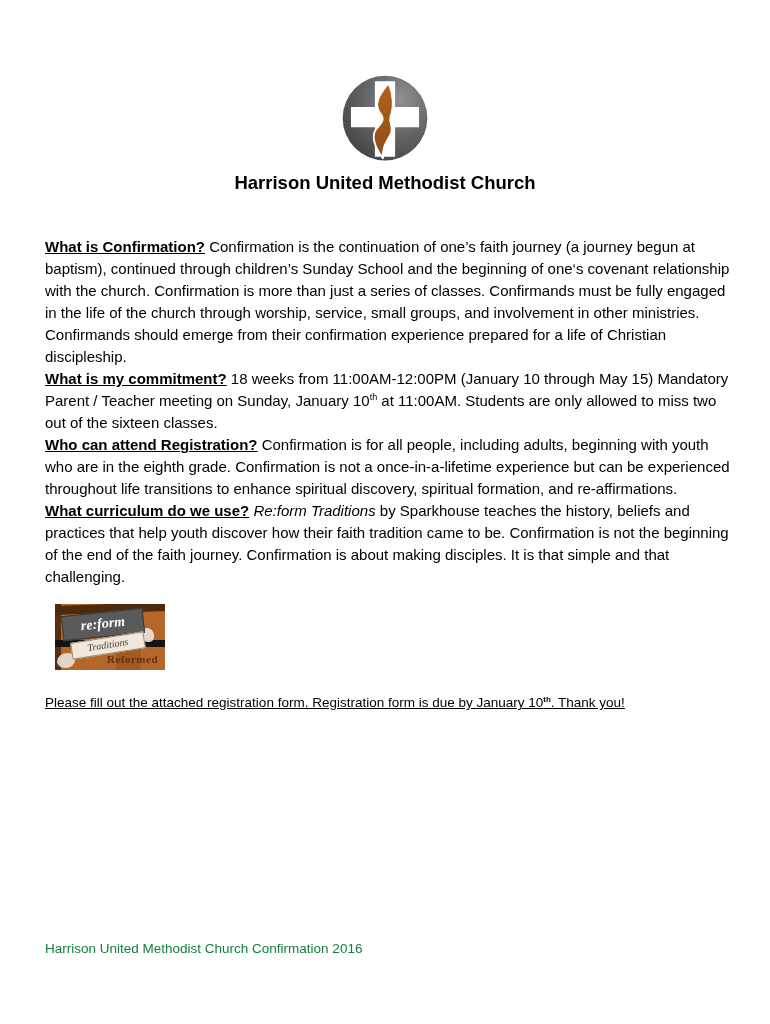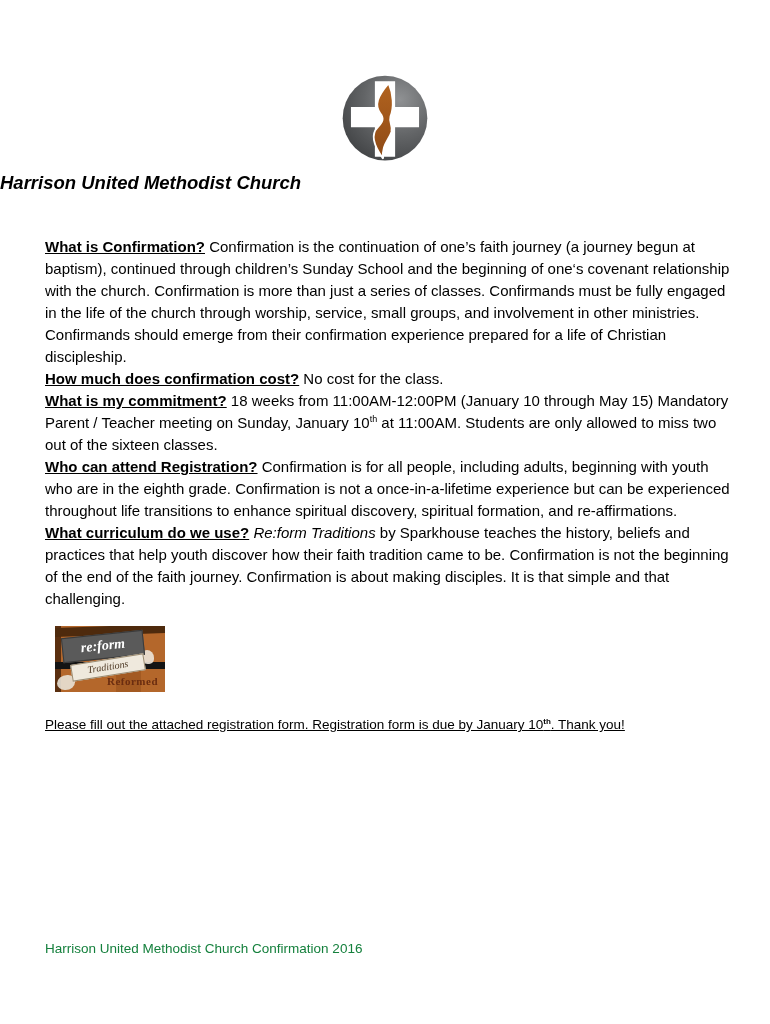--- a/index.html
+++ b/index.html
@@ -1,21 +1,21 @@
 <!DOCTYPE html>
 <html><head>
 <meta charset="utf-8">
 <style>
   html,body { margin:0; padding:0; }
   body {
     width:770px; height:1024px; background:#ffffff; color:#000;
     font-family:"Liberation Sans", sans-serif; position:relative; overflow:hidden;
   }
   .logo-wrap { display:flex; justify-content:center; padding-top:74px; }
-  .title { text-align:left; font-weight:bold; font-size:18.5px; line-height:27px; margin-top:3px;font-style:italic; }
+  .title { text-align:center; font-weight:bold; font-size:18.5px; line-height:27px; margin-top:3px; }
   .body-text { margin:40px 35px 16px 45px; width:690px; font-size:15px; line-height:22px; }
   .para { margin:0; }
   .seg-q { font-weight:bold; text-decoration:underline; }
   .seg-n { font-weight:normal; }
   .seg-i { font-style:italic; }
   .seg-sup { vertical-align:super; font-size:9px; line-height:0; }
   
   .reform {
     position:relative; margin:10px 0 0 55px; width:110px; height:66px;
     overflow:hidden; background:linear-gradient(90deg,#5a2f10 0 5%,#b4672b 5% 55%,#a35a22 55% 78%,#b4672b 78% 100%);
@@ -65,21 +65,20 @@
     <path d="M54 10 C42 24 38 34 45 43 C49 48 48 52 42 58 C34 66 37 77 48 92 C46 78 54 72 57 63 C59 56 54 53 56 46 C60 36 59 22 54 10 Z" fill="url(#gflame)" stroke="#ffffff" stroke-width="2"></path>
   </svg>
 </div>
 
 <div class="title">
   <div>Harrison United Methodist Church</div>
 </div>
 
 <div class="body-text">
     <p class="para"><span class="seg-q">What is Confirmation?</span><span class="seg-n"> Confirmation is the continuation of one’s faith journey (a journey begun at baptism), continued through children’s Sunday School and the beginning of one‘s covenant relationship with the church. Confirmation is more than just a series of classes. Confirmands must be fully engaged in the life of the church through worship, service, small groups, and involvement in other ministries. Confirmands should emerge from their confirmation experience prepared for a life of Christian discipleship.</span></p>
-    <p class="para"><span class="seg-q">How much does confirmation cost?</span><span class="seg-n"> No cost for the class.</span></p>
     <p class="para"><span class="seg-q">What is my commitment?</span><span class="seg-n"> 18 weeks from 11:00AM-12:00PM (January 10 through May 15) Mandatory Parent / Teacher meeting on Sunday, January 10</span><span class="seg-sup">th</span><span class="seg-n"> at 11:00AM. Students are only allowed to miss two out of the sixteen classes.</span></p>
     <p class="para"><span class="seg-q">Who can attend Registration?</span><span class="seg-n"> Confirmation is for all people, including adults, beginning with youth who are in the eighth grade.  Confirmation is not a once-in-a-lifetime experience but can be experienced throughout life transitions to enhance spiritual discovery, spiritual formation, and re-affirmations.</span></p>
     <p class="para"><span class="seg-q">What curriculum do we use?</span><span class="seg-n"> </span><span class="seg-i">Re:form Traditions</span><span class="seg-n"> by Sparkhouse teaches the history, beliefs and practices that help youth discover how their faith tradition came to be. Confirmation is not the beginning of the end of the faith journey. Confirmation is about making disciples. It is that simple and that challenging.</span></p>
   </div>
 
 <div class="reform">
   <div class="rf-topband"></div>
   <div class="rf-blackstripe"></div>
   <div class="rf-cherub1"></div>
   <div class="rf-cherub2"></div>

